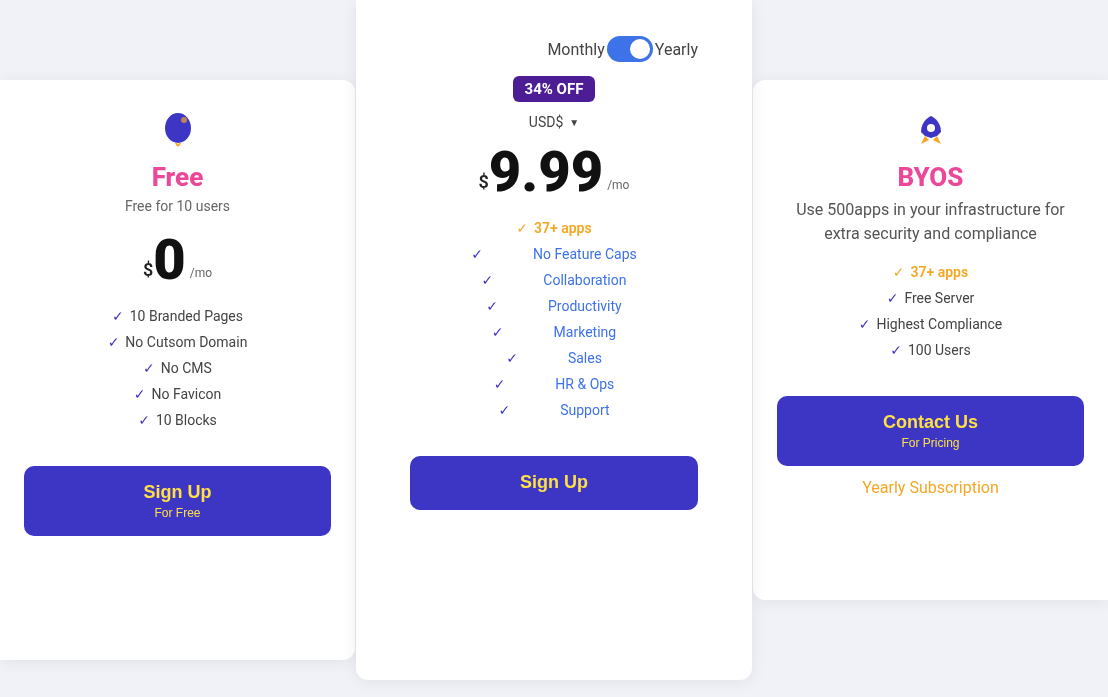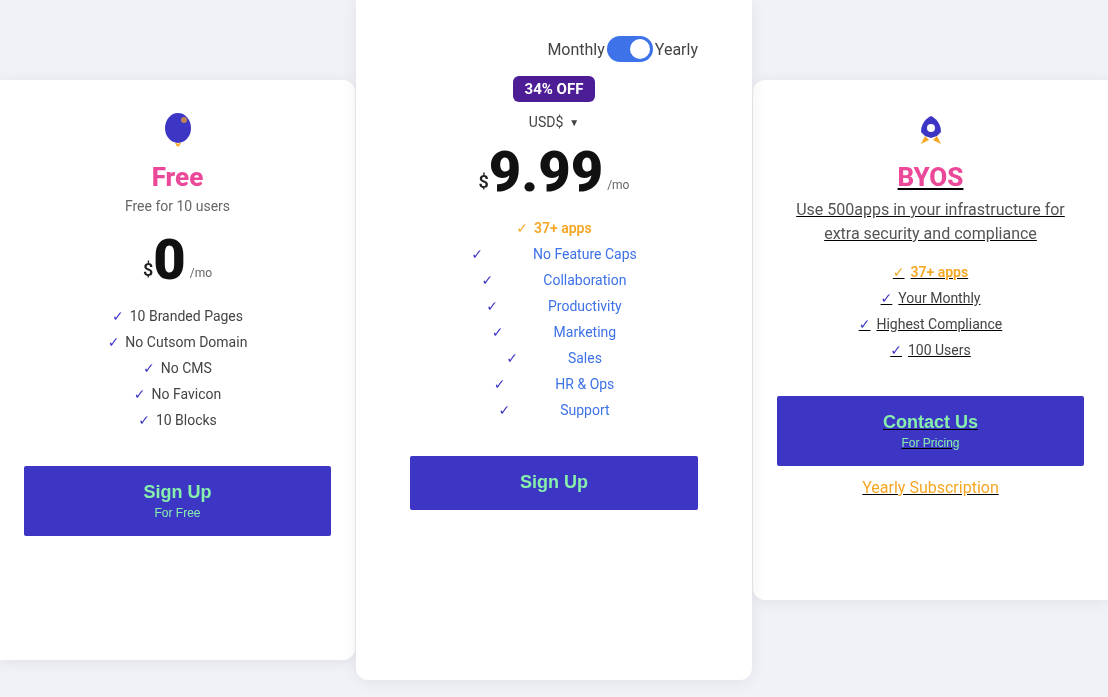--- a/index.html
+++ b/index.html
@@ -58,21 +58,20 @@
 
     .card-byos {
       width: 355px;
       margin: 80px 0 0 0;
       min-height: 520px;
       border-radius: 12px 0 0 12px;
       position: absolute;
       right: 0;
       top: 0;
       z-index: 1;
-      text-decoration: underline;
     }
 
     
     .pro-header {
       background: #3d35c3;
       width: 100%;
       padding: 20px 0;
       border-radius: 12px 12px 0 0;
       display: flex;
       align-items: center;
@@ -166,24 +165,24 @@
     }
 
     .feature-text-blue {
       color: #3d72e8;
       margin-left: 44px;
     }
 
     .cta-button {
       width: 100%;
       padding: 16px 0;
-      border-radius: 2px;
+      border-radius: 10px;
       border: none;
       background: #3d35c3;
-      color: #86efac;
+      color: #fde047;
       font-size: 18px;
       font-weight: 700;
       cursor: pointer;
       display: flex;
       flex-direction: column;
       align-items: center;
       line-height: 1.2;
     }
 
     .cta-button .btn-sub {
@@ -419,21 +418,21 @@
     <span class="plan-name">BYOS</span>
     <p class="byos-subtitle">Use 500apps in your infrastructure for extra security and compliance</p>
 
     <ul class="byos-features">
       <li>
         <span class="check-icon check-icon-orange">✓</span>
         <span class="feature-text-orange">37+ apps</span>
       </li>
       <li>
         <span class="check-icon">✓</span>
-        <span>Your Monthly</span>
+        <span>Free Server</span>
       </li>
       <li>
         <span class="check-icon">✓</span>
         <span>Highest Compliance</span>
       </li>
       <li>
         <span class="check-icon">✓</span>
         <span>100 Users</span>
       </li>
     </ul>

